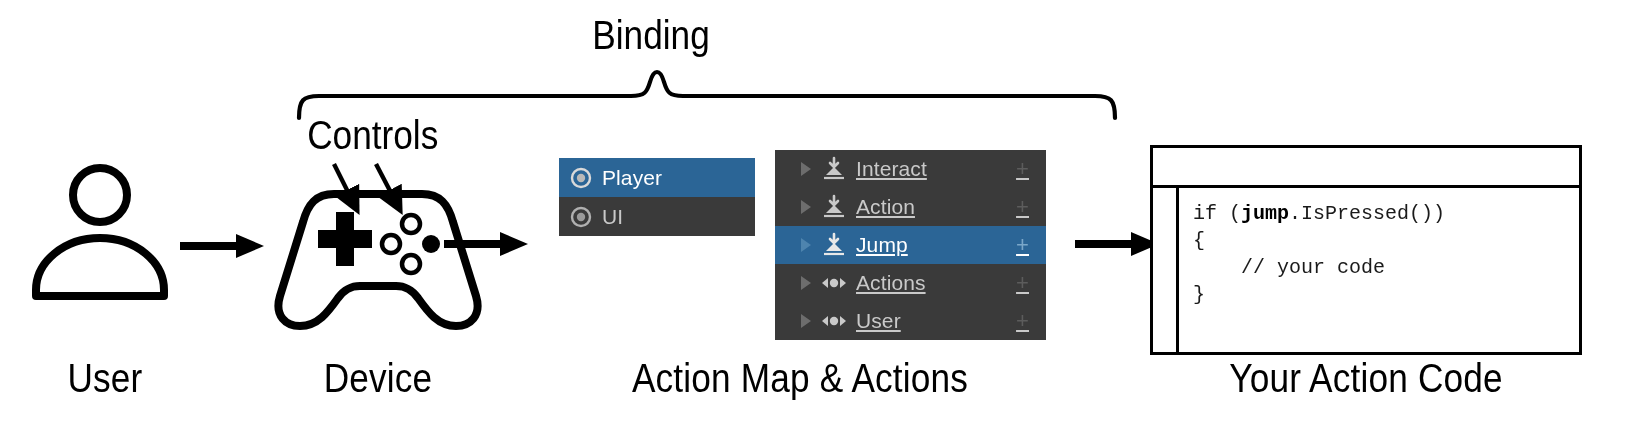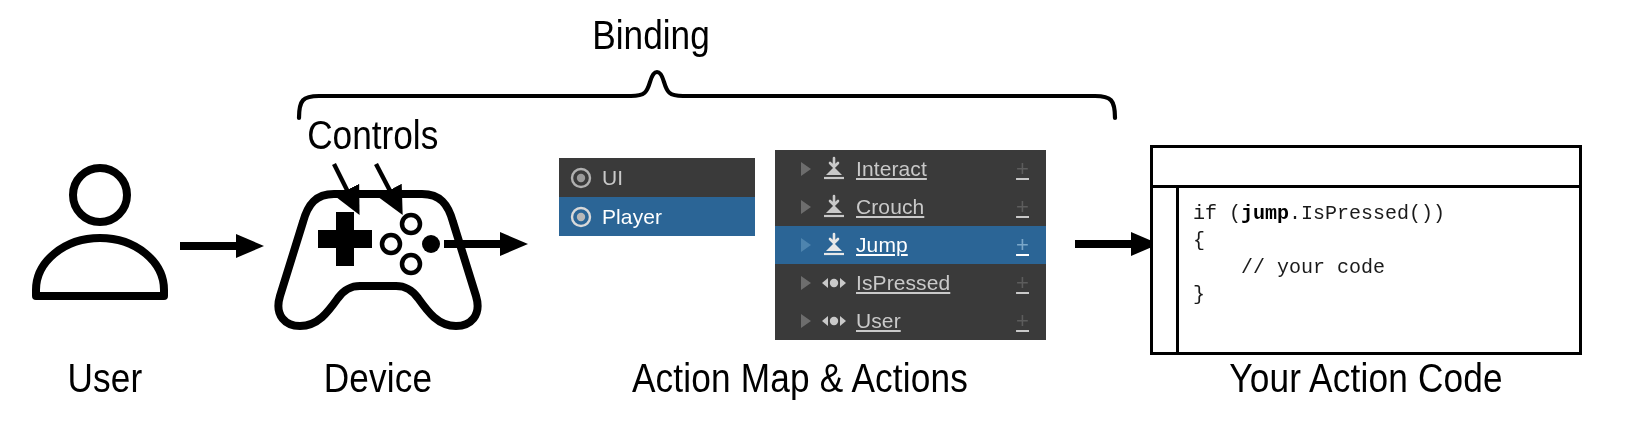--- a/index.html
+++ b/index.html
@@ -152,39 +152,39 @@
     <circle cx="159" cy="58" r="9" fill="#000"></circle>
   </svg>
 
   <svg class="abs" style="left:442px; top:230px;" width="90" height="28" viewBox="0 0 90 28">
     <line x1="2" y1="14" x2="62" y2="14" stroke="#000" stroke-width="8"></line>
     <path d="M58,2 L86,14 L58,26 Z" fill="#000"></path>
   </svg>
 
   <div class="panel" style="left:559px; top:158px; width:196px;">
 
+    <div class="row map-row sel">
+      <span class="ico map-ico">
+        <svg width="22" height="22" viewBox="0 0 22 22">
+          <circle cx="11" cy="11" r="9" fill="none" stroke="#d9d9d9" stroke-width="2.4"></circle>
+          <circle cx="11" cy="11" r="4.2" fill="#b9b9b9"></circle>
+        </svg>
+      </span>
+      <span class="lbl">Player</span>
+    </div>
+
     <div class="row map-row unsel">
       <span class="ico map-ico">
         <svg width="22" height="22" viewBox="0 0 22 22">
           <circle cx="11" cy="11" r="9" fill="none" stroke="#b0b0b0" stroke-width="2.4"></circle>
           <circle cx="11" cy="11" r="4.2" fill="#9a9a9a"></circle>
         </svg>
       </span>
       <span class="lbl">UI</span>
     </div>
-
-    <div class="row map-row sel">
-      <span class="ico map-ico">
-        <svg width="22" height="22" viewBox="0 0 22 22">
-          <circle cx="11" cy="11" r="9" fill="none" stroke="#d9d9d9" stroke-width="2.4"></circle>
-          <circle cx="11" cy="11" r="4.2" fill="#b9b9b9"></circle>
-        </svg>
-      </span>
-      <span class="lbl">Player</span>
-    </div>
   </div>
 
   <div class="panel" style="left:775px; top:150px; width:271px;">
 
     <div class="row act-row unsel">
       <span class="ico tri">
         <svg width="16" height="16" viewBox="0 0 16 16">
             <path d="M3 1 L13 8 L3 15 Z" fill="#6d6d6d"></path>
           </svg>
       </span>
@@ -205,21 +205,21 @@
             <path d="M3 1 L13 8 L3 15 Z" fill="#6d6d6d"></path>
           </svg>
       </span>
       <span class="ico act-ico">
         <svg width="26" height="24" viewBox="0 0 26 24">
           <path d="M13 1 L13 8 M9 6 L13 10 L17 6" fill="none" stroke="#c9c9c9" stroke-width="2.6" stroke-linecap="round" stroke-linejoin="round"></path>
           <path d="M13 10 L21 18 L5 18 Z" fill="#c9c9c9"></path>
           <line x1="3" y1="21" x2="23" y2="21" stroke="#c9c9c9" stroke-width="2.2"></line>
         </svg>
       </span>
-      <span class="lbl">Crouch</span>
+      <span class="lbl">Action</span>
       <span class="plus">+</span>
     </div>
 
     <div class="row act-row sel">
       <span class="ico tri">
         <svg width="16" height="16" viewBox="0 0 16 16">
             <path d="M3 1 L13 8 L3 15 Z" fill="#4e84ae"></path>
           </svg>
       </span>
       <span class="ico act-ico">
@@ -239,21 +239,21 @@
             <path d="M3 1 L13 8 L3 15 Z" fill="#6d6d6d"></path>
           </svg>
       </span>
       <span class="ico act-ico">
         <svg width="26" height="24" viewBox="0 0 26 24">
           <path d="M1 12 L7 7 L7 17 Z" fill="#c9c9c9"></path>
           <circle cx="13" cy="12" r="4.2" fill="#c9c9c9"></circle>
           <path d="M25 12 L19 7 L19 17 Z" fill="#c9c9c9"></path>
         </svg>
       </span>
-      <span class="lbl">IsPressed</span>
+      <span class="lbl">Actions</span>
       <span class="plus">+</span>
     </div>
 
     <div class="row act-row unsel">
       <span class="ico tri">
         <svg width="16" height="16" viewBox="0 0 16 16">
             <path d="M3 1 L13 8 L3 15 Z" fill="#6d6d6d"></path>
           </svg>
       </span>
       <span class="ico act-ico">

